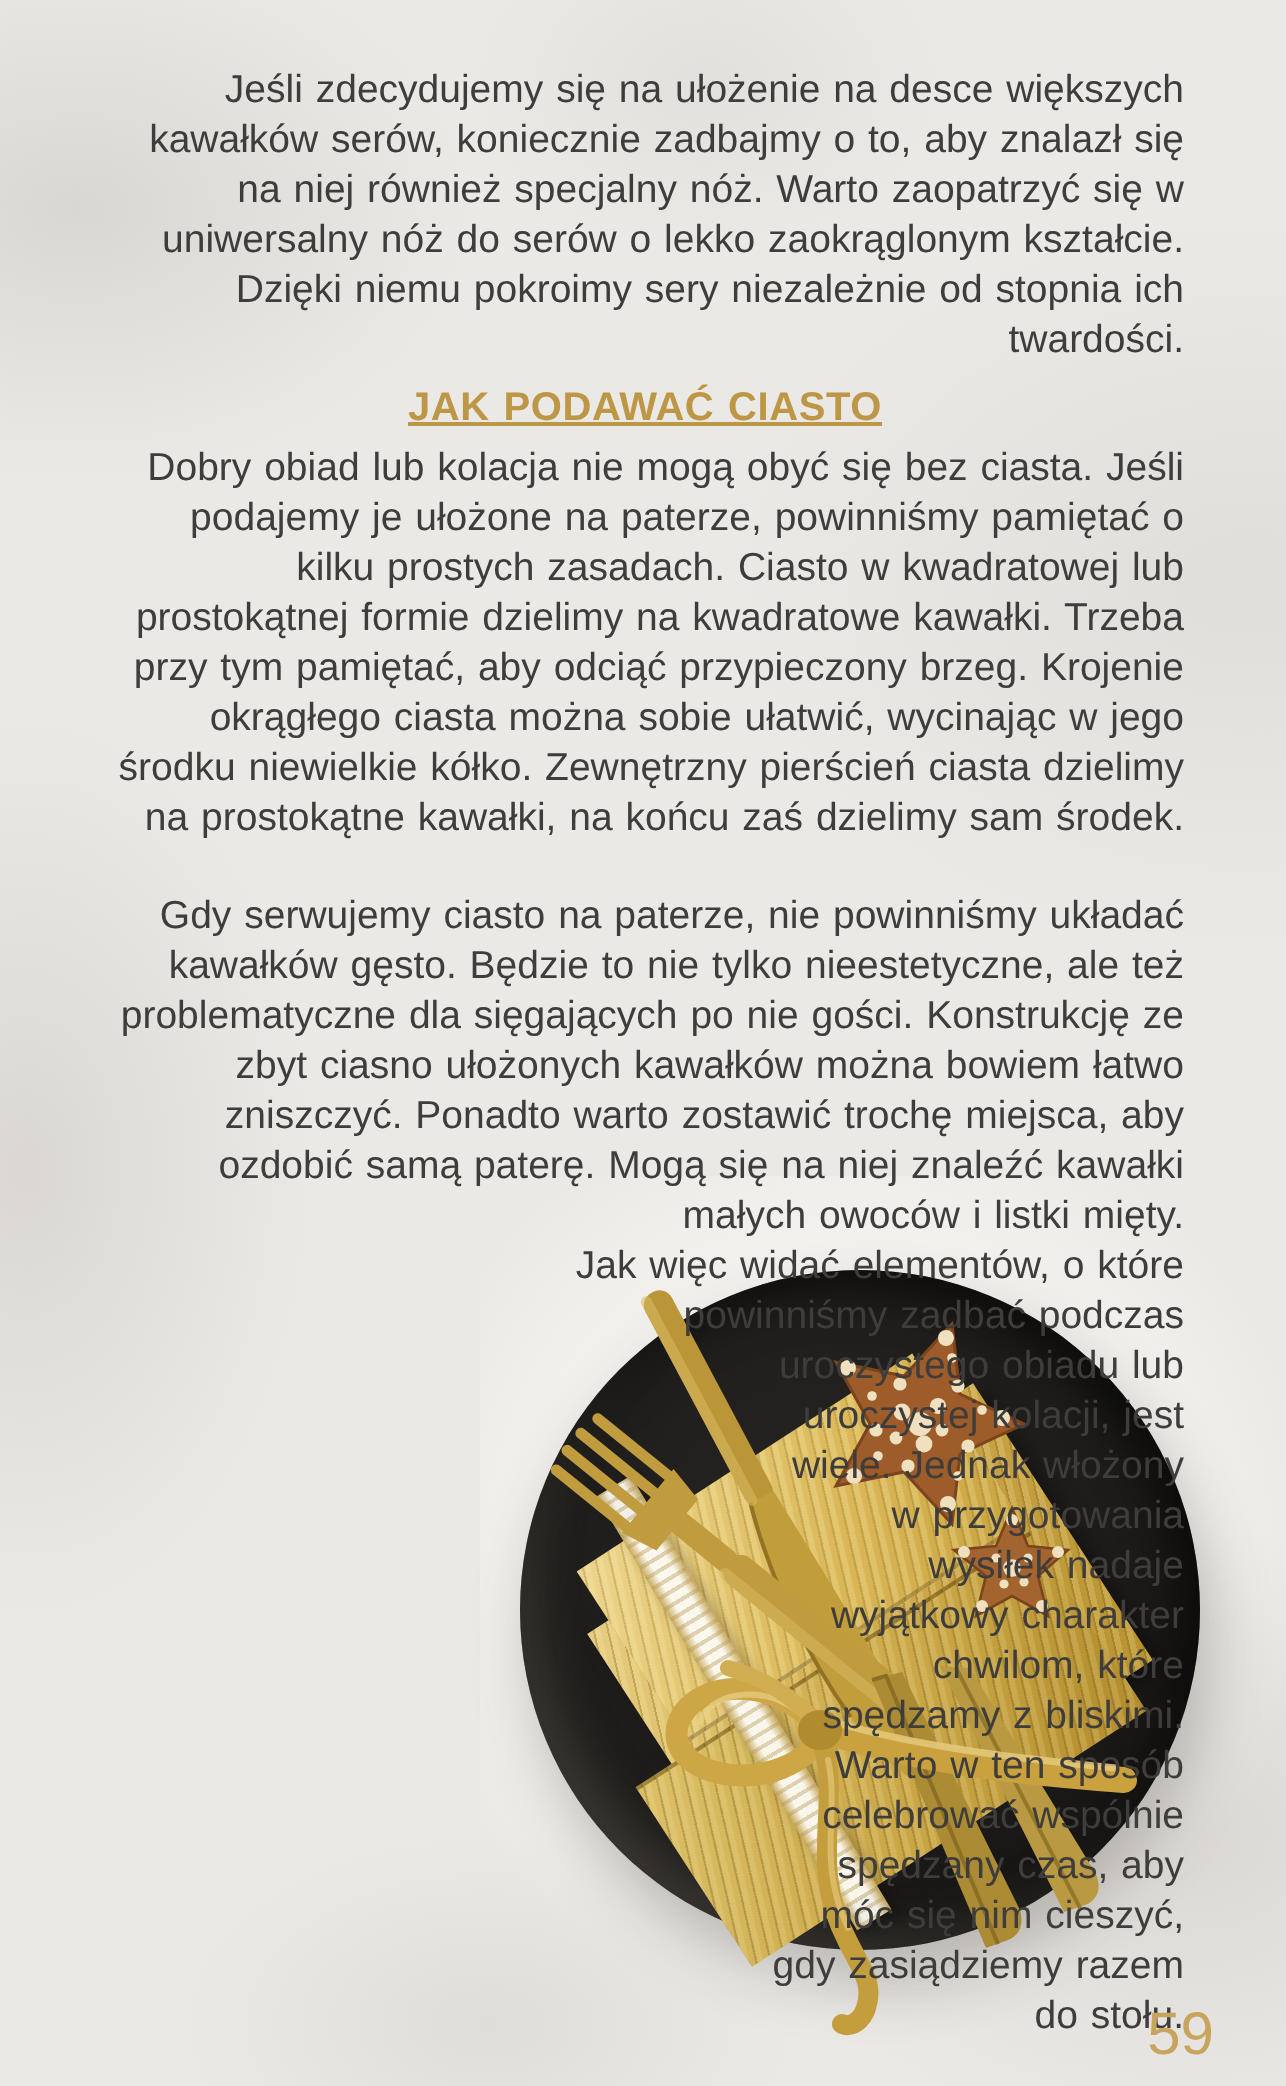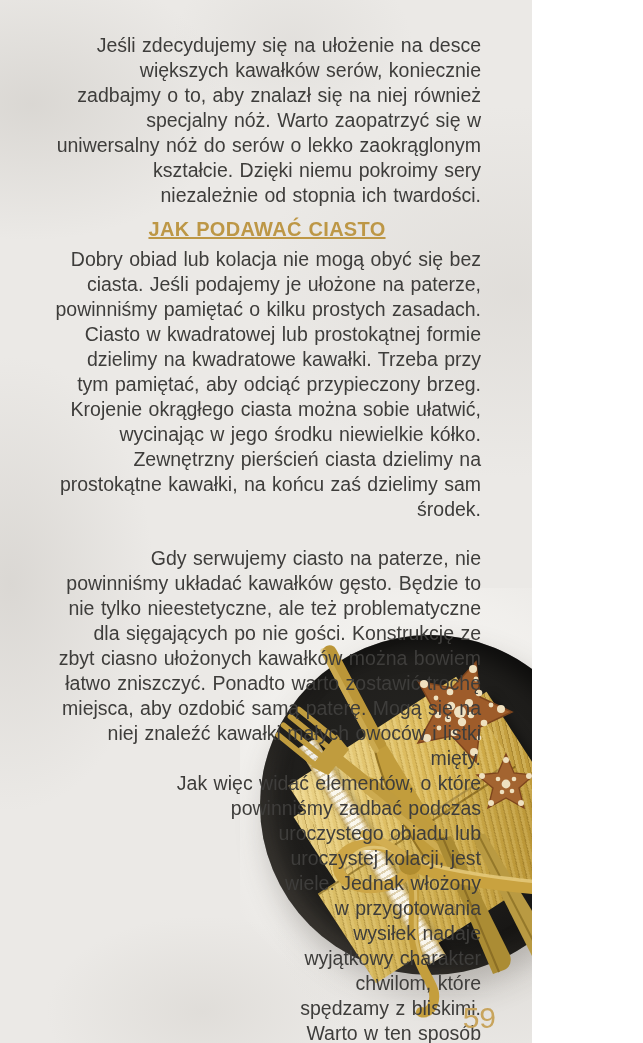--- a/index.html
+++ b/index.html
@@ -1,18 +1,18 @@
 <!DOCTYPE html>
 <html lang="pl"><head>
 <meta charset="utf-8">
 <style>
   html,body{margin:0;padding:0;}
   .page{
     position:relative;
-    width:532px;height:1043px;
+    width:643px;height:1043px;
     overflow:hidden;
     font-family:"Liberation Sans","DejaVu Sans",sans-serif;
     color:#3e3d3b;
     background-color:#ebe9e6;
     background-image:
       radial-gradient(ellipse 320px 220px at 6% 10%, rgba(178,174,167,0.30), transparent 62%),
       radial-gradient(ellipse 240px 380px at 2% 56%, rgba(170,165,158,0.26), transparent 60%),
       radial-gradient(ellipse 420px 300px at 97% 28%, rgba(196,192,186,0.28), transparent 62%),
       radial-gradient(ellipse 360px 260px at 92% 88%, rgba(173,168,160,0.26), transparent 60%),
       radial-gradient(ellipse 260px 160px at 38% 97%, rgba(184,179,171,0.22), transparent 60%),

